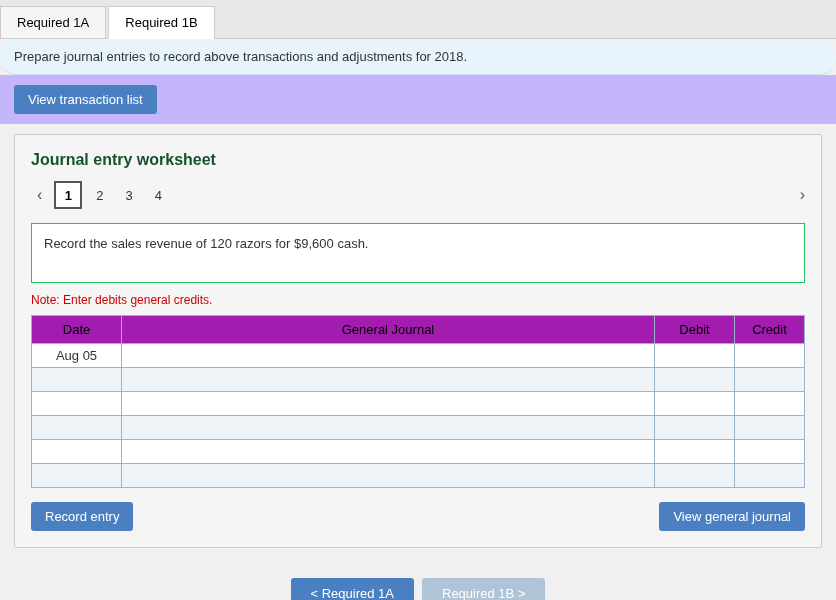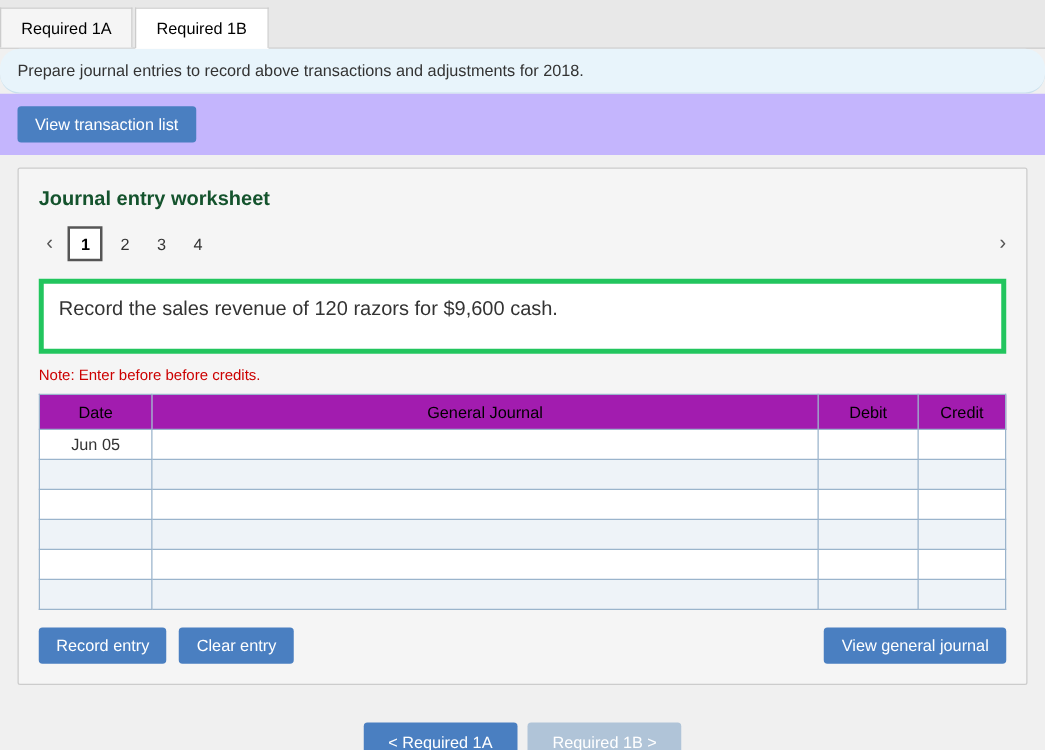--- a/index.html
+++ b/index.html
@@ -114,24 +114,24 @@
     .page-arrow-right {
       margin-left: auto;
       font-size: 16px;
       cursor: pointer;
       color: #555;
     }
 
     
     .description-box {
       background: #fff;
-      border: 4px solid #22c55e;
+      border: 1px solid #22c55e;
       padding: 12px;
       margin-bottom: 10px;
-      font-size: 16px;
+      font-size: 13px;
       color: #333;
       min-height: 60px;
     }
 
     
     .note-text {
       color: #cc0000;
       font-size: 12px;
       margin-bottom: 8px;
     }
@@ -250,34 +250,34 @@
     <span class="page-num-plain">2</span>
     <span class="page-num-plain">3</span>
     <span class="page-num-plain">4</span>
     <span class="page-arrow-right">›</span>
   </div>
 
   <div class="description-box">
     <span>Record the sales revenue of 120 razors for $9,600 cash.</span>
   </div>
 
-  <div class="note-text">Note: Enter before before credits.</div>
+  <div class="note-text">Note: Enter debits general credits.</div>
 
   <table class="journal-table">
     <thead>
       <tr>
         <th class="date-col">Date</th>
         <th class="journal-col">General Journal</th>
         <th class="debit-col">Debit</th>
         <th class="credit-col">Credit</th>
       </tr>
     </thead>
     <tbody>
       <tr>
-        <td class="date-cell">Jun 05</td>
+        <td class="date-cell">Aug 05</td>
         <td><input type="text" style=""></td>
         <td><input type="text" style=""></td>
         <td><input type="text" style=""></td>
       </tr>
       <tr>
         <td></td>
         <td><input type="text" style=""></td>
         <td><input type="text" style=""></td>
         <td><input type="text" style=""></td>
       </tr>
@@ -303,21 +303,20 @@
         <td></td>
         <td><input type="text" style=""></td>
         <td><input type="text" style=""></td>
         <td><input type="text" style=""></td>
       </tr>
     </tbody>
   </table>
 
   <div class="action-buttons">
     <button class="btn-blue">Record entry</button>
-    <button class="btn-blue">Clear entry</button>
     <div class="spacer"></div>
     <button class="btn-blue">View general journal</button>
   </div>
 
 </div>
 
 <div class="bottom-nav">
   <button class="nav-btn-active">&lt; Required 1A</button>
   <button class="nav-btn-inactive">Required 1B &gt;</button>
 </div>

